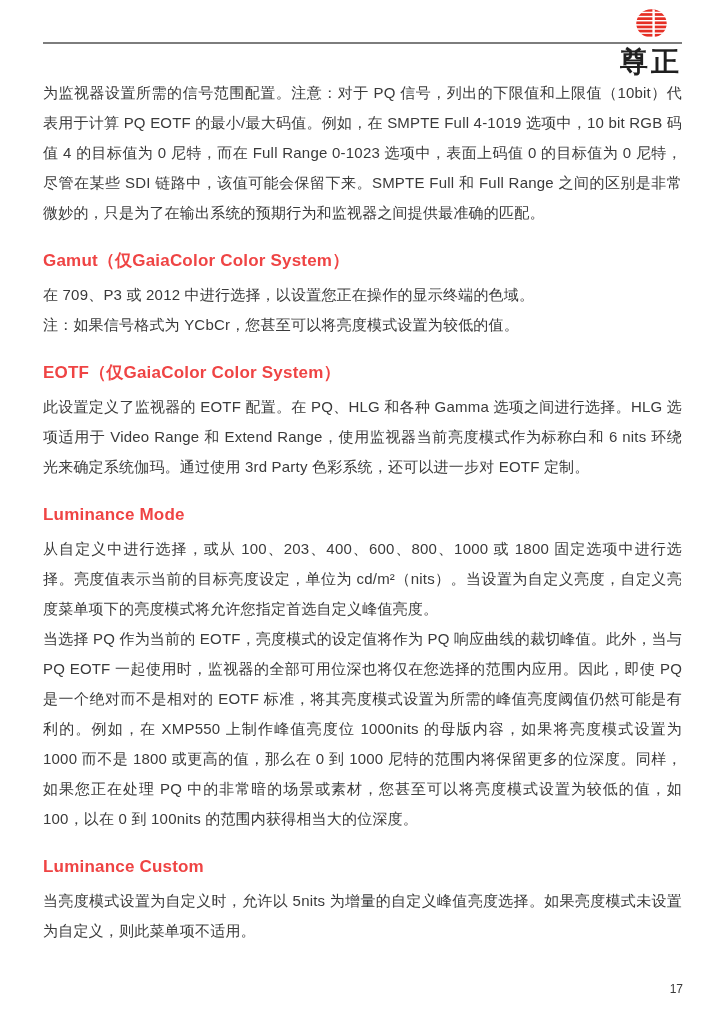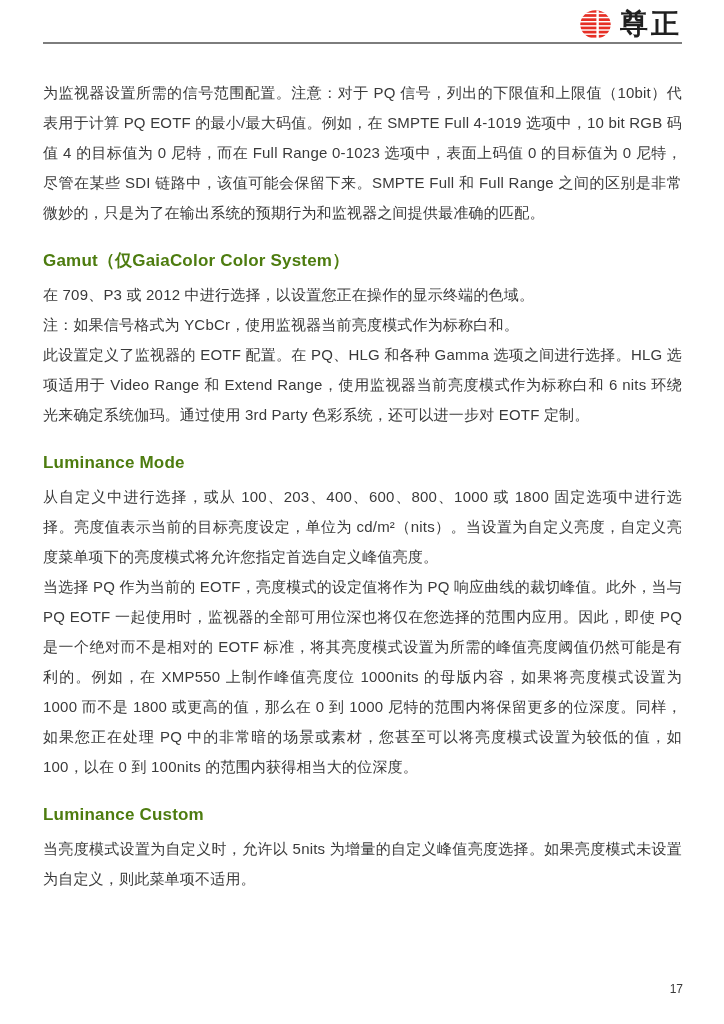--- a/index.html
+++ b/index.html
@@ -21,20 +21,21 @@
     left: 43px; right: 42px; top: 0;
     height: 42px;
     border-bottom: 2px solid #7d7d7d;
   }
   .logo {
     position: absolute;
     right: 0; top: 9px;
     display: flex;
     align-items: center;
     gap: 9px;
+    flex-direction: column;
   }
   .logo-icon { display: block; }
   .logo-text {
     font-family: "DejaVu Serif", "Liberation Serif", serif;
     font-weight: 700;
     font-size: 28px;
     line-height: 30px;
     color: #1f1f1f;
     letter-spacing: 3px;
     white-space: nowrap;
@@ -52,21 +53,21 @@
     letter-spacing: 0.2px;
     color: #3a3a3a;
   }
   .intro { margin-top: 26px; }
   h2.section-heading {
     margin: 20px 0 6px 0;
     font-size: 17px;
     line-height: 26px;
     font-weight: 700;
     letter-spacing: 0.2px;
-    color: #4d7c0f;
+    color: #ef4444;
   }
   .footer {
     position: absolute;
     right: 41px; bottom: 28px;
     font-size: 12px;
     line-height: 14px;
     color: #3a3a3a;
   }
 </style>
 </head>
@@ -95,21 +96,22 @@
       </svg>
       <span class="logo-text">尊正</span>
     </div>
   </div>
 
   <div class="main">
     <p class="body-text intro">为监视器设置所需的信号范围配置。注意：对于 PQ 信号，列出的下限值和上限值（10bit）代表用于计算 PQ EOTF 的最小/最大码值。例如，在 SMPTE Full 4-1019 选项中，10 bit RGB 码值 4 的目标值为 0 尼特，而在 Full Range 0-1023 选项中，表面上码值 0 的目标值为 0 尼特，尽管在某些 SDI 链路中，该值可能会保留下来。SMPTE Full 和 Full Range 之间的区别是非常微妙的，只是为了在输出系统的预期行为和监视器之间提供最准确的匹配。</p>
     <div id="sections">
         <h2 class="section-heading">Gamut（仅GaiaColor Color System）</h2>
         <p class="body-text">在 709、P3 或 2012 中进行选择，以设置您正在操作的显示终端的色域。</p>
-        <p class="body-text">注：如果信号格式为 YCbCr，使用监视器当前亮度模式作为标称白和。</p>
+        <p class="body-text">注：如果信号格式为 YCbCr，您甚至可以将亮度模式设置为较低的值。</p>
+        <h2 class="section-heading">EOTF（仅GaiaColor Color System）</h2>
         <p class="body-text">此设置定义了监视器的 EOTF 配置。在 PQ、HLG 和各种 Gamma 选项之间进行选择。HLG 选项适用于 Video Range 和 Extend Range，使用监视器当前亮度模式作为标称白和 6 nits 环绕光来确定系统伽玛。通过使用 3rd Party 色彩系统，还可以进一步对 EOTF 定制。</p>
         <h2 class="section-heading">Luminance Mode</h2>
         <p class="body-text">从自定义中进行选择，或从 100、203、400、600、800、1000 或 1800 固定选项中进行选择。亮度值表示当前的目标亮度设定，单位为 cd/m²（nits）。当设置为自定义亮度，自定义亮度菜单项下的亮度模式将允许您指定首选自定义峰值亮度。</p>
         <p class="body-text">当选择 PQ 作为当前的 EOTF，亮度模式的设定值将作为 PQ 响应曲线的裁切峰值。此外，当与 PQ EOTF 一起使用时，监视器的全部可用位深也将仅在您选择的范围内应用。因此，即使 PQ 是一个绝对而不是相对的 EOTF 标准，将其亮度模式设置为所需的峰值亮度阈值仍然可能是有利的。例如，在 XMP550 上制作峰值亮度位 1000nits 的母版内容，如果将亮度模式设置为 1000 而不是 1800 或更高的值，那么在 0 到 1000 尼特的范围内将保留更多的位深度。同样，如果您正在处理 PQ 中的非常暗的场景或素材，您甚至可以将亮度模式设置为较低的值，如 100，以在 0 到 100nits 的范围内获得相当大的位深度。</p>
         <h2 class="section-heading">Luminance Custom</h2>
         <p class="body-text">当亮度模式设置为自定义时，允许以 5nits 为增量的自定义峰值亮度选择。如果亮度模式未设置为自定义，则此菜单项不适用。</p>
       </div>
   </div>
 
   <div class="footer">

